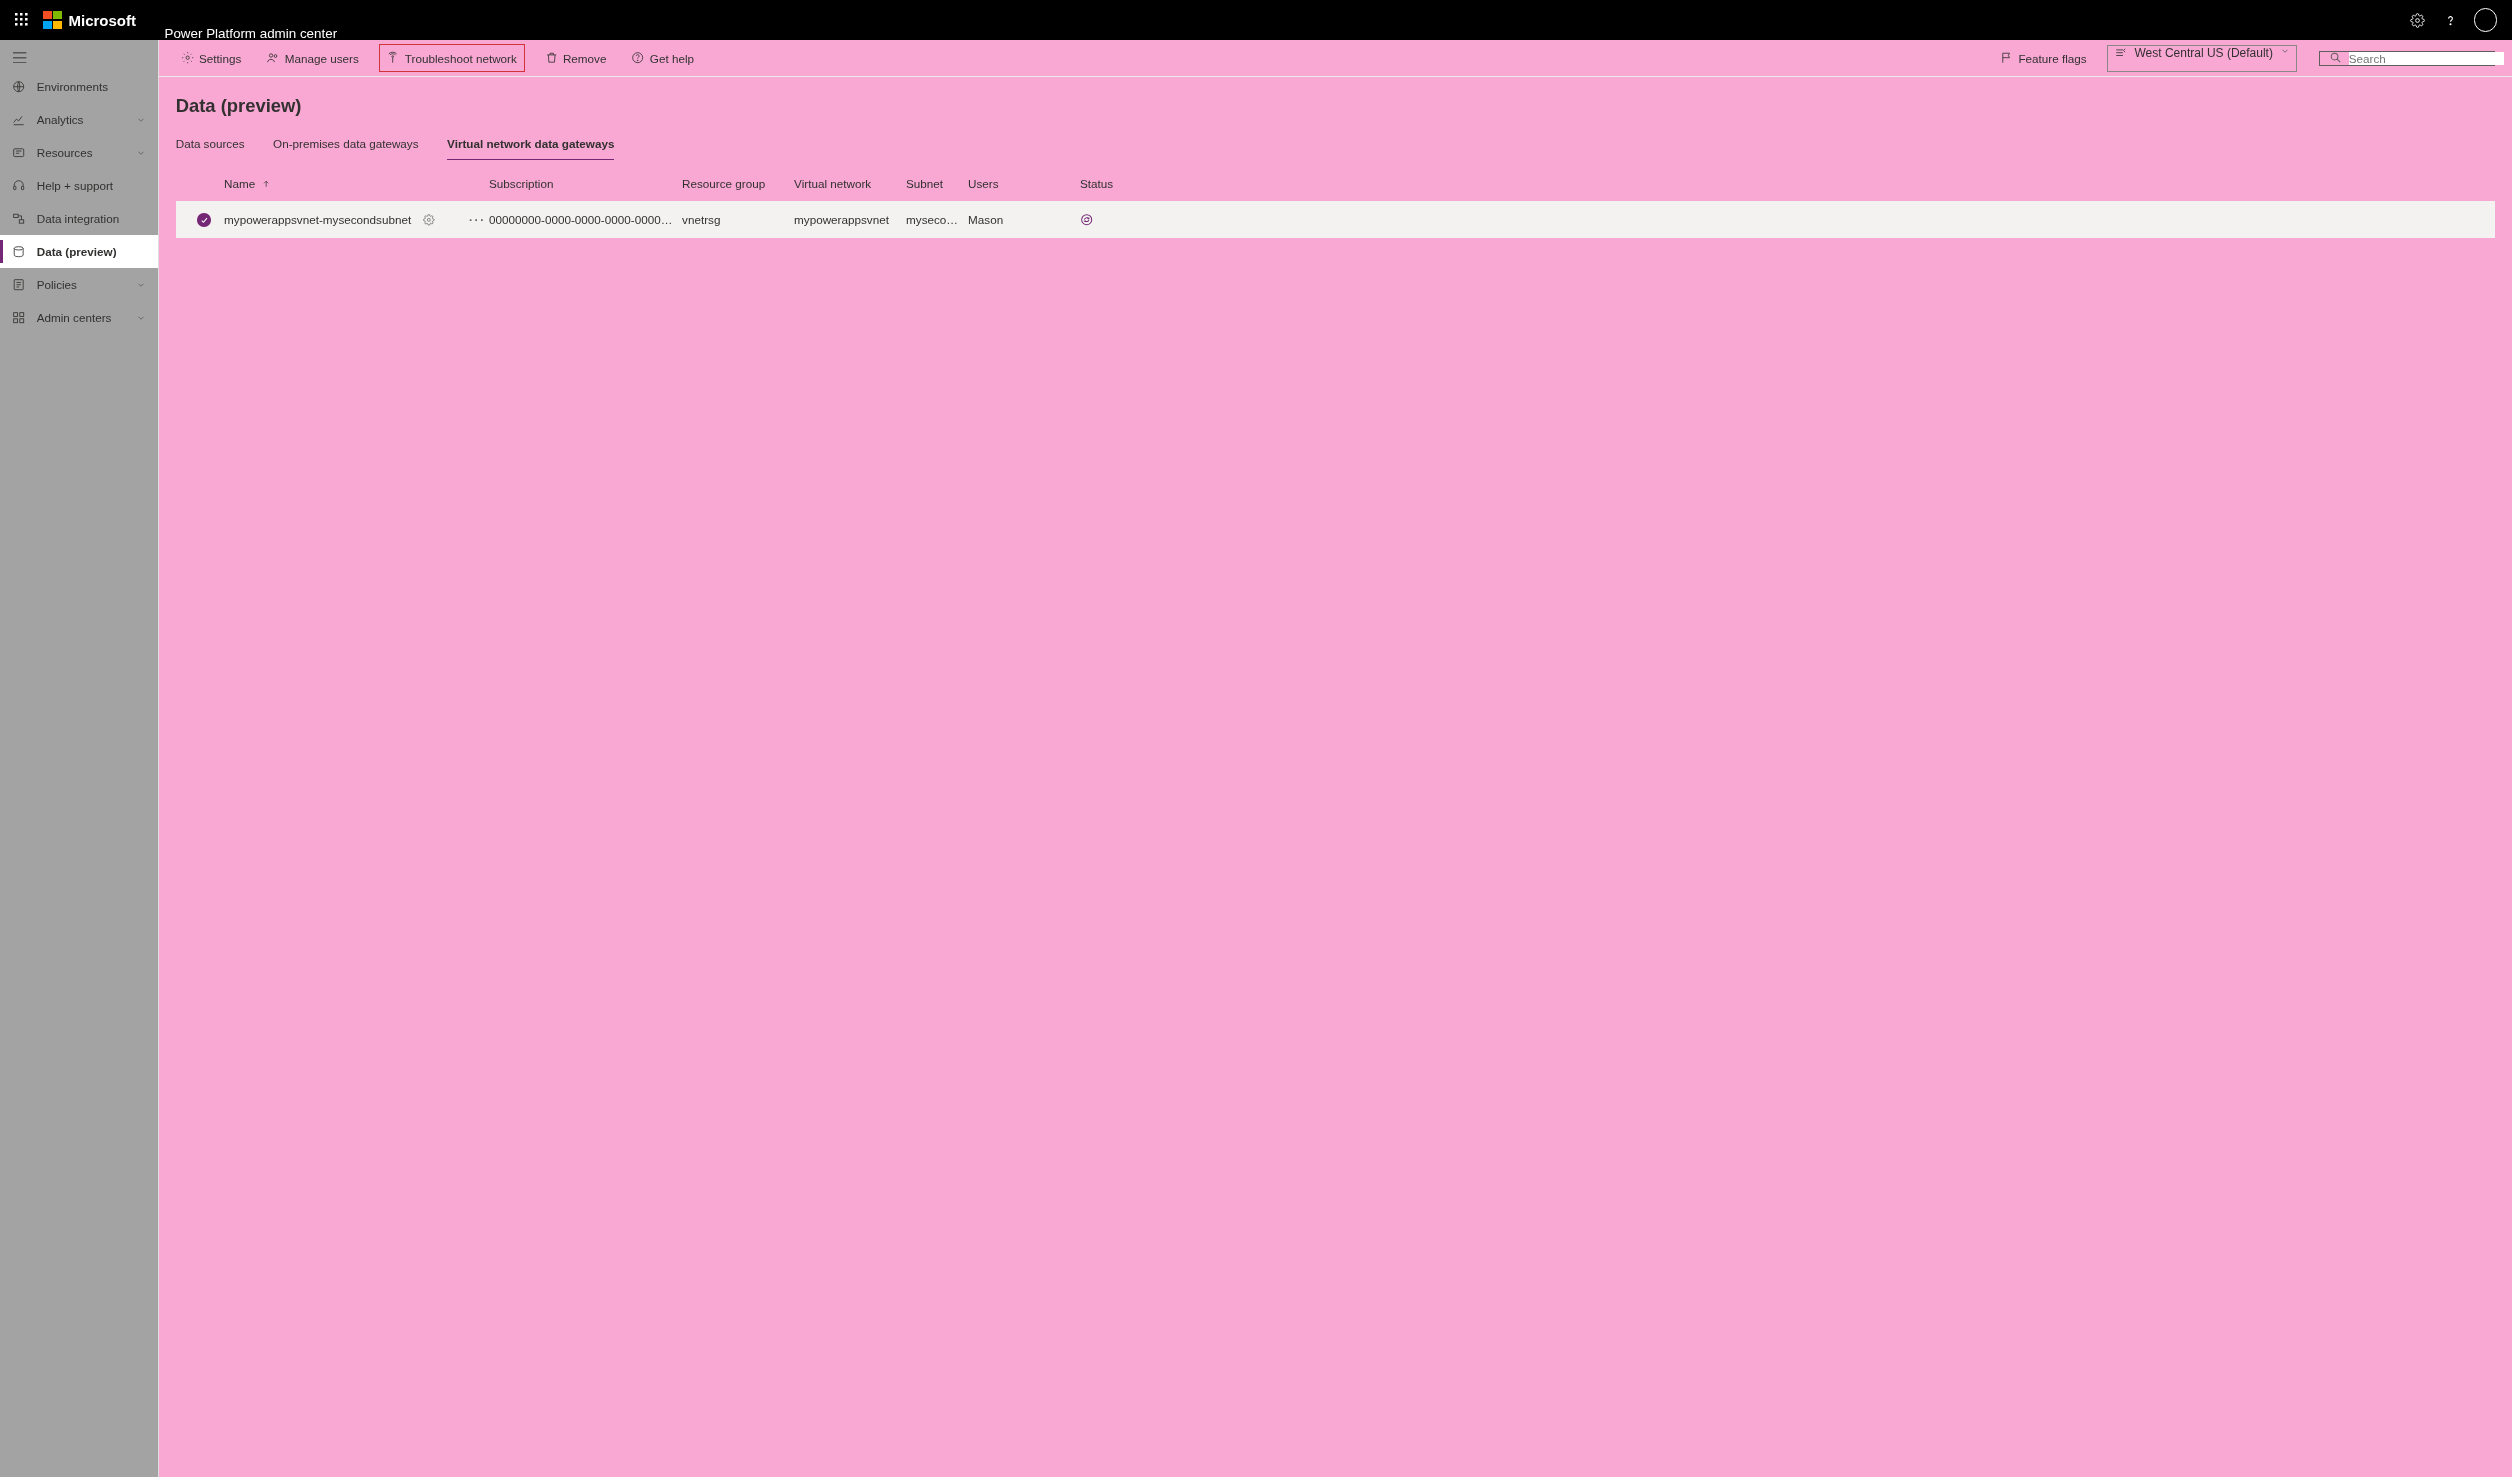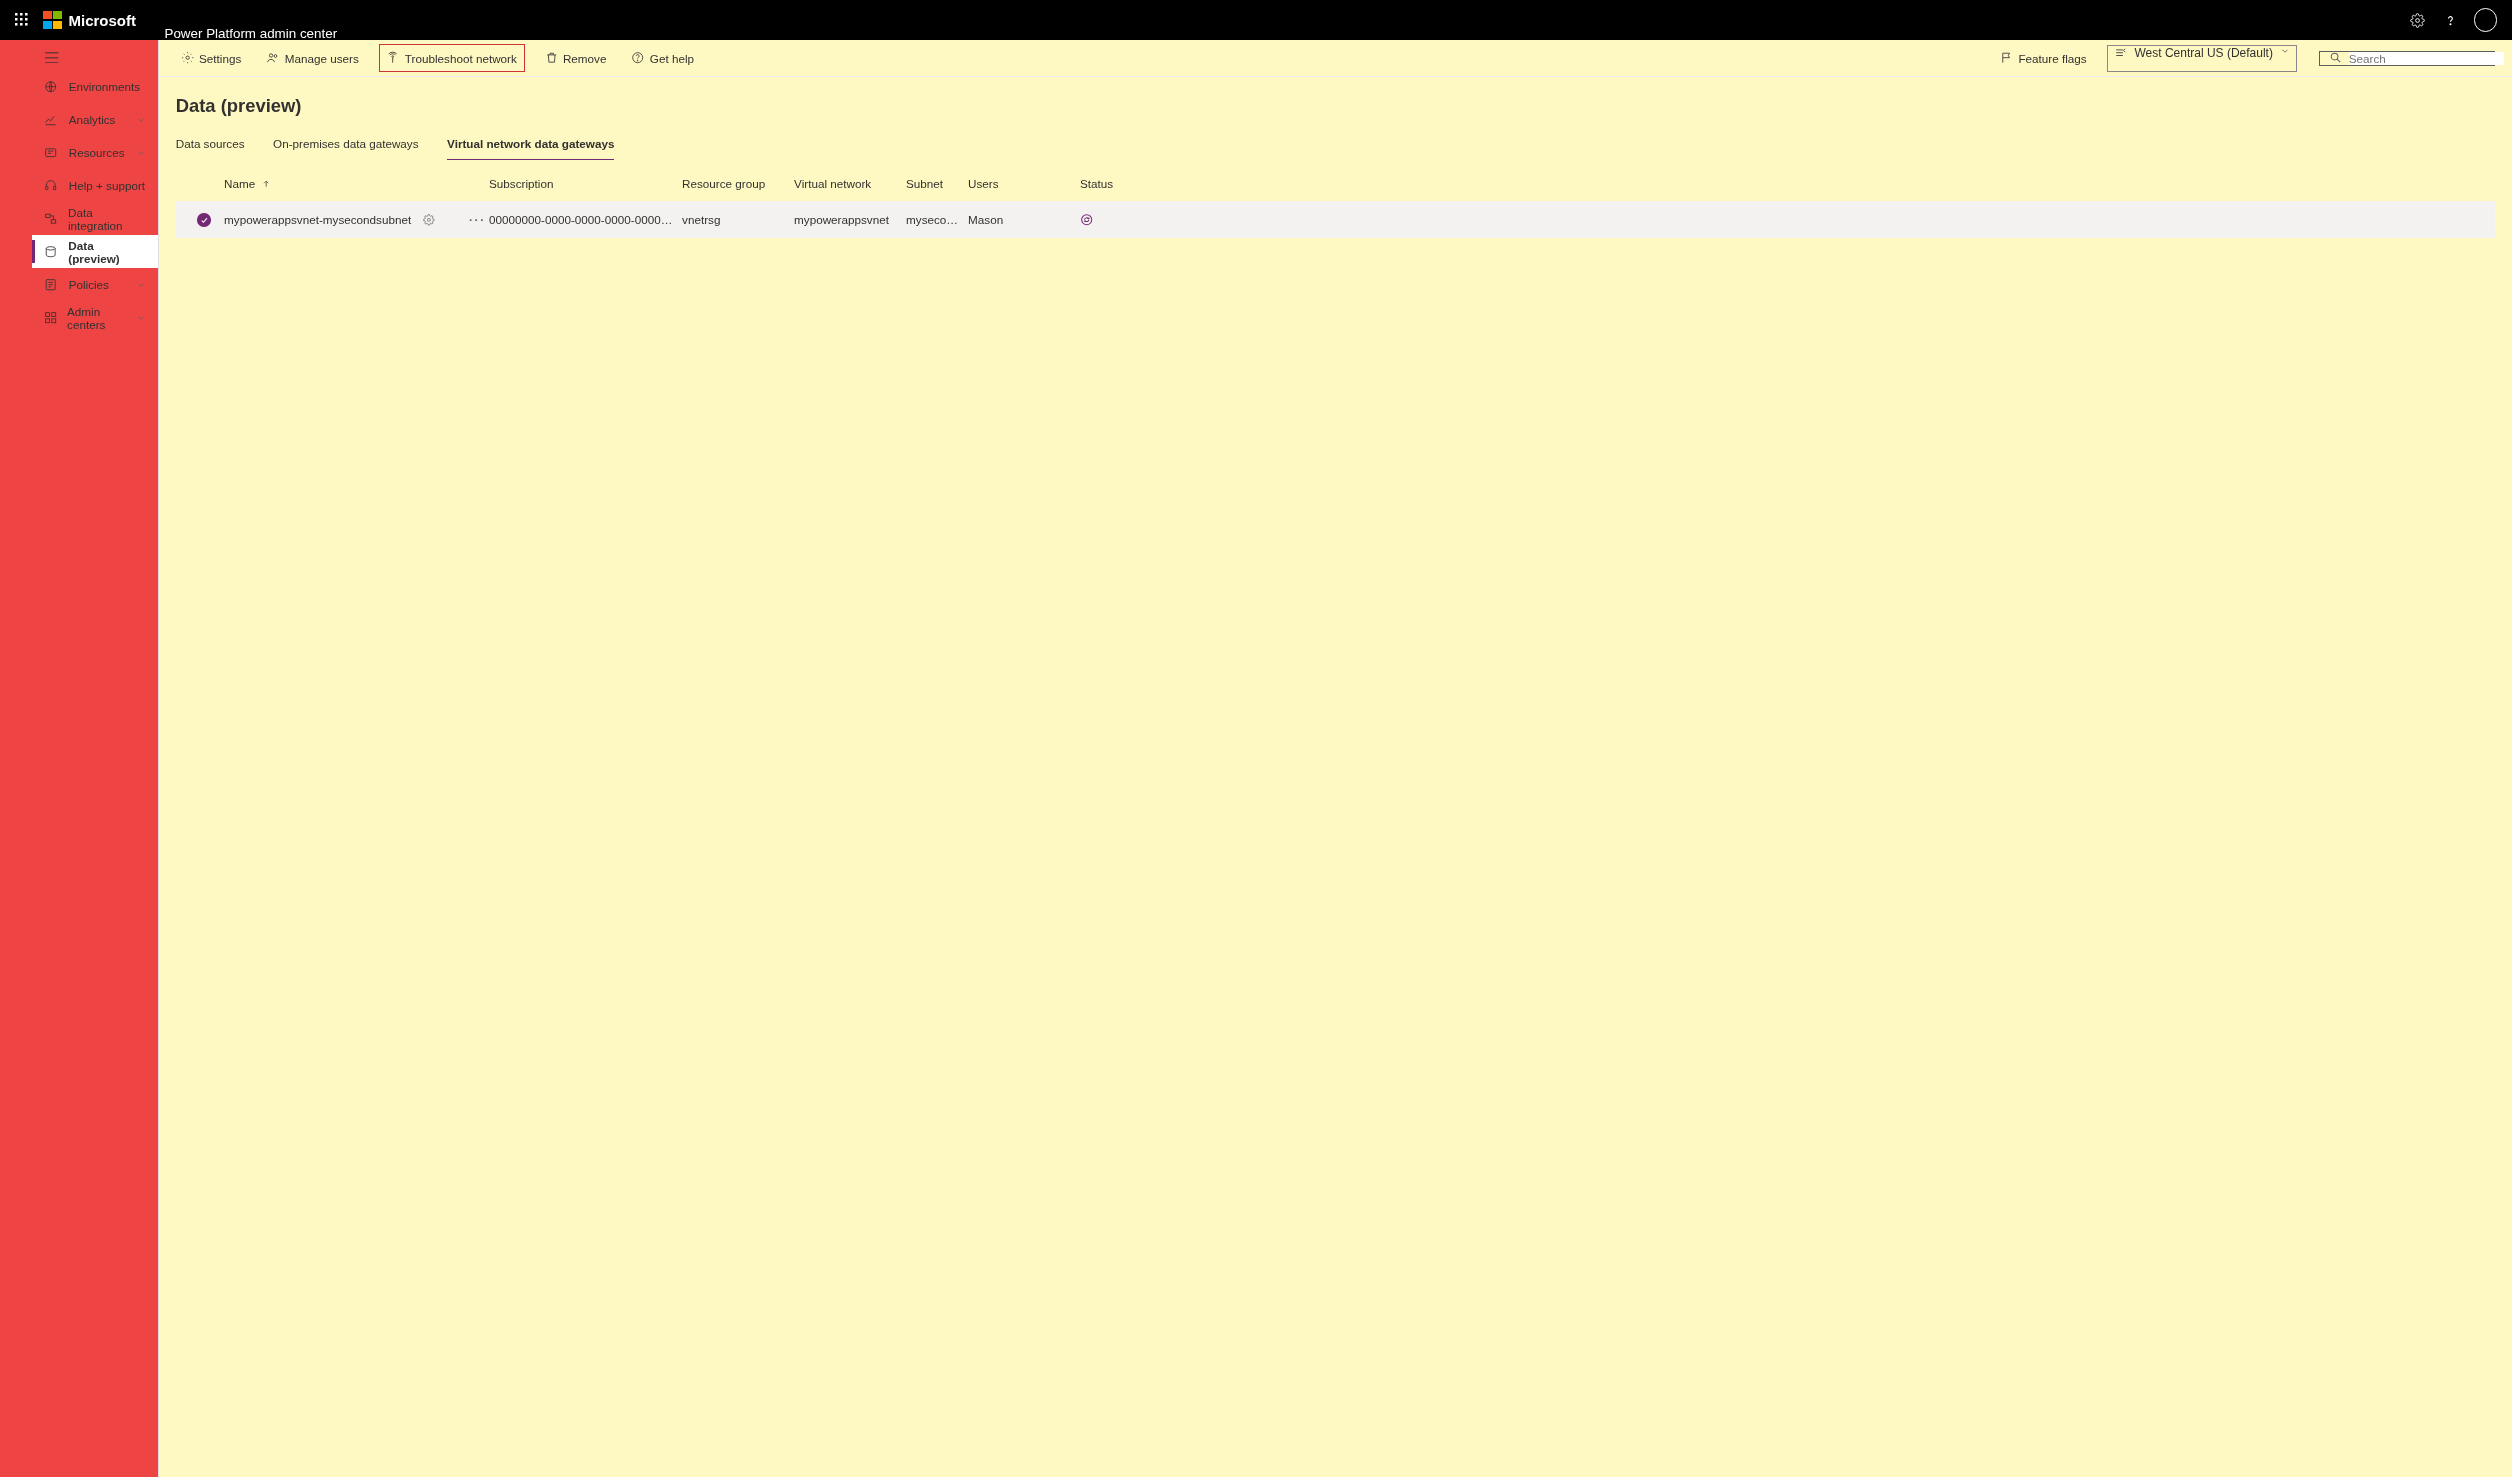--- a/index.html
+++ b/index.html
@@ -11,30 +11,30 @@
 .topbar .ms-logo-tiles span:nth-child(1){background:#f25022;}
 .topbar .ms-logo-tiles span:nth-child(2){background:#7fba00;}
 .topbar .ms-logo-tiles span:nth-child(3){background:#00a4ef;}
 .topbar .ms-logo-tiles span:nth-child(4){background:#ffb900;}
 .topbar .ms-text { font-size: 15px; font-weight: 600; }
 .topbar .app-title { font-size: 13.4px; margin-left: 28.5px; margin-top: 26px; }
 .topbar .spacer { flex: 1; }
 .topbar .icon-btn { width: 33px; height: 33px; display:flex; align-items:center; justify-content:center; cursor:pointer; }
 .topbar .avatar { width: 23.4px; height: 23.4px; border: 0.8px solid #fff; border-radius: 50%; margin: 0 6.7px; }
 .shell { display: flex; height: calc(100vh - 40px); min-height: 662px; }
-.sidebar { width: 159px; background: #ef4444; border-right: 0.8px solid #e1dfdd; padding-top: 5px; padding-left: 32px; }
+.sidebar { width: 159px; background: #a3a3a3; border-right: 0.8px solid #e1dfdd; padding-top: 5px; }
 .sidebar .hamburger { padding: 6.7px 13.4px; cursor:pointer; }
 .sidebar .nav-item { display:flex; align-items:center; height: 33px; padding: 0 11.7px; cursor:pointer; position: relative; gap: 10px; }
 .sidebar .nav-item.selected { background: #fff; }
 .sidebar .nav-item.selected::before { content:""; position:absolute; left:0; top:5px; bottom:5px; width:2.5px; background:#742774; }
 .sidebar .nav-item .chev { margin-left: auto; color:#605e5c; }
 .sidebar .nav-label { font-size: 11.7px; }
 .sidebar .nav-item.selected .nav-label { font-weight: 600; }
 .sidebar .nav-icon { width:15px; display:flex; justify-content:center; color:#323130; }
-.main { flex:1; background:#fef9c3; display:flex; flex-direction:column; }
+.main { flex:1; background:#f9a8d4; display:flex; flex-direction:column; }
 .cmdbar { height: 37px; border-bottom:0.8px solid #edebe9; display:flex; align-items:center; padding: 0 16.7px; gap: 15px; }
 .cmdbar .cmd { display:flex; align-items:center; gap:5px; color:#323130; cursor:pointer; height: 28.5px; padding: 0 5px; font-size:11.7px;}
 .cmdbar .cmd.highlight { border: 1.3px solid #d13438; padding: 0 6.7px; }
 .cmdbar .spacer2 { flex:1; }
 .cmdbar .env-picker { display:flex; align-items:flex-start; gap:6.7px; border:0.8px solid #8a8886; height:27px; padding: 0 6.7px; cursor:pointer; font-size:12px; }
 .cmdbar .search { border:0.8px solid #605e5c; height:15px; width:176px; display:flex; align-items:center; gap:6.7px; padding:0 8.4px; margin-left: 7px; }
 .cmdbar .search input { border:none; outline:none; flex:1; font-size:11.7px; }
 .content { padding: 18.4px 16.7px; }
 .page-title { font-size: 18.4px; font-weight: 600; margin-bottom: 15px; }
 .tabs { display:flex; gap: 28.5px; border-bottom: none; margin-bottom: 6.7px; }

